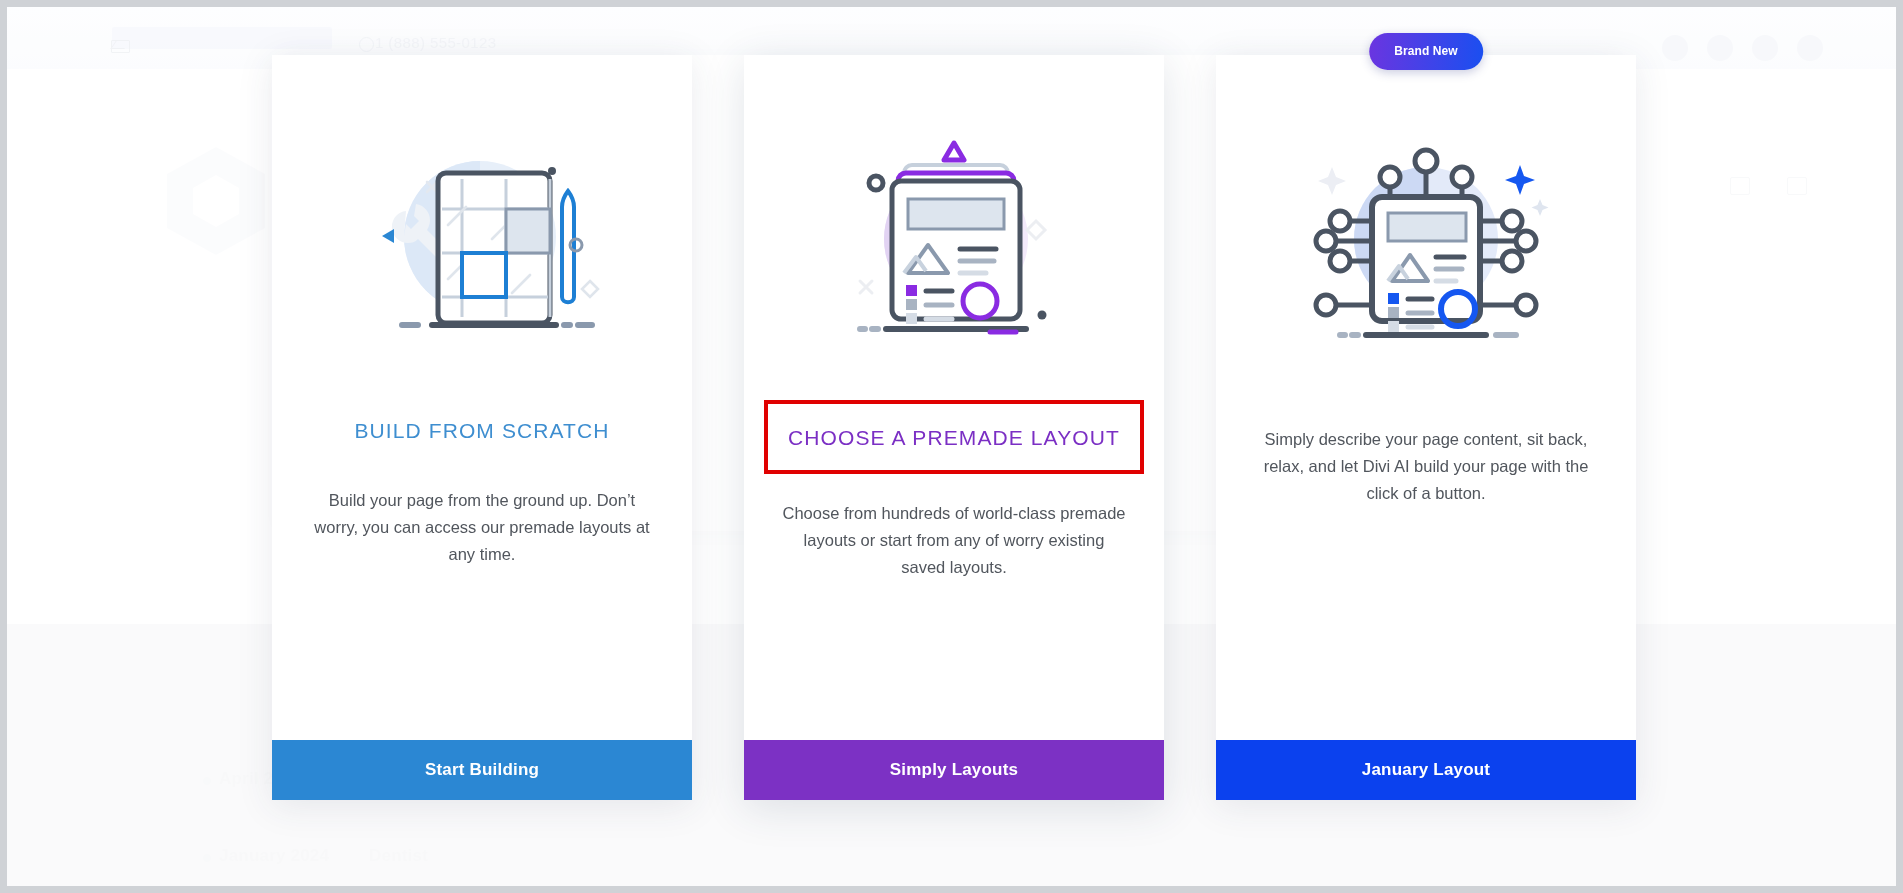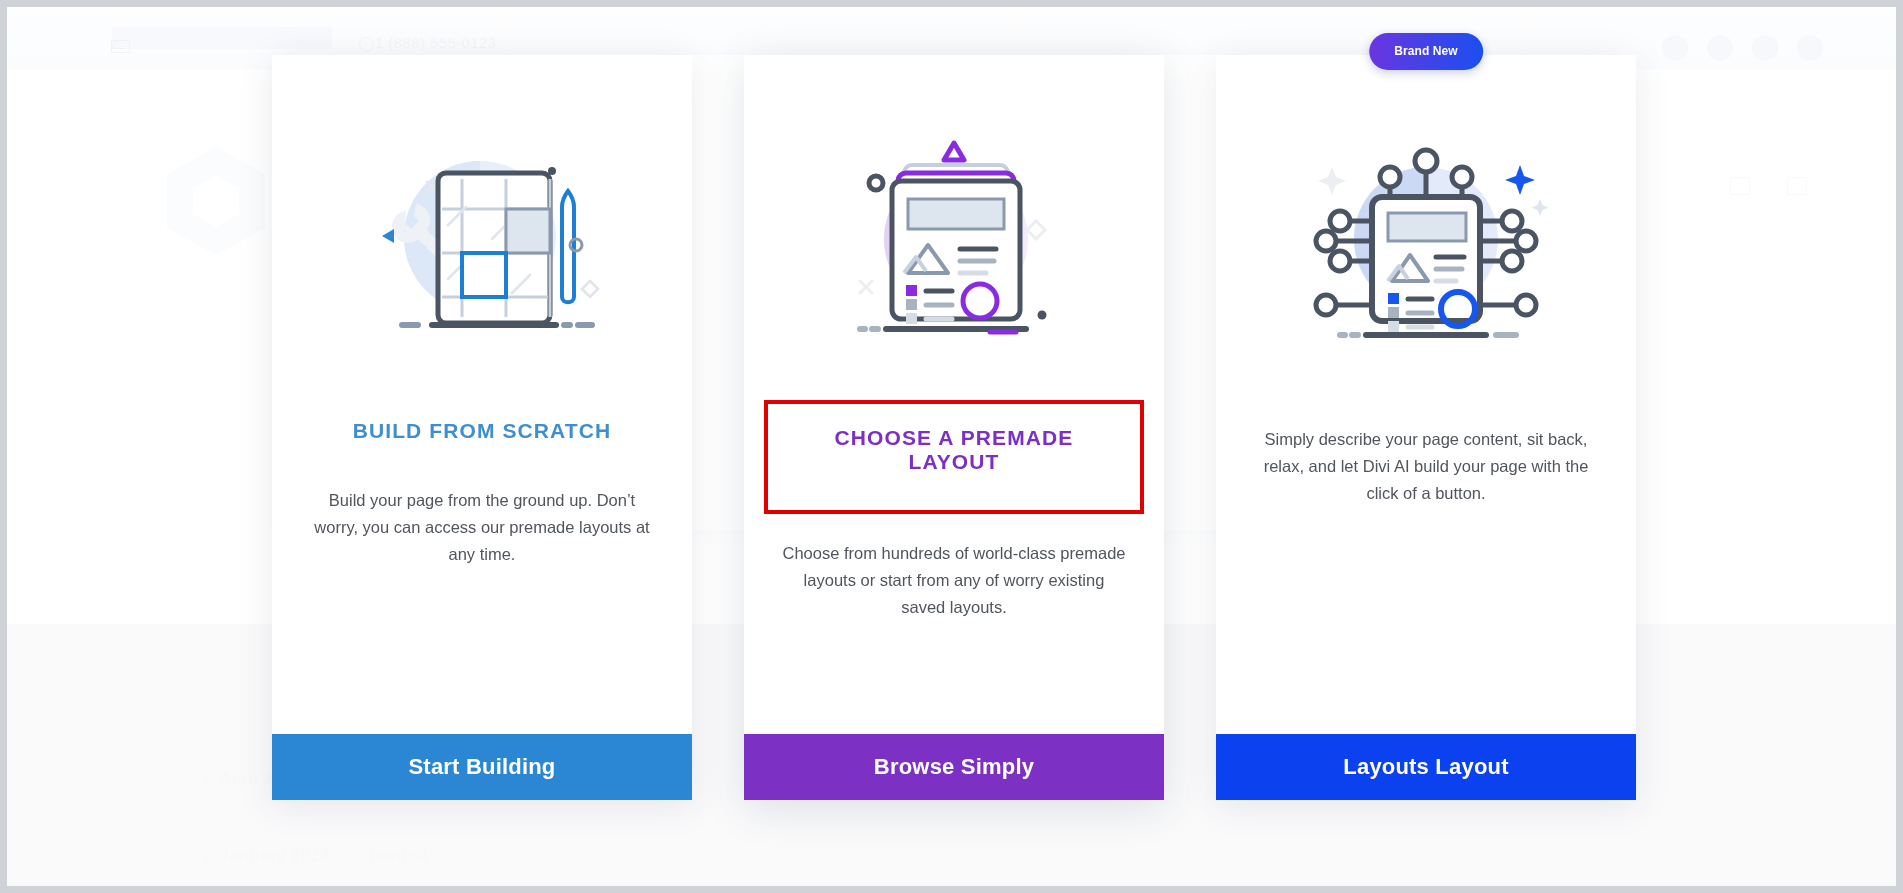--- a/index.html
+++ b/index.html
@@ -166,52 +166,52 @@
     display: flex;
     align-items: center;
     justify-content: center;
     padding-top: 12px;
   }
   .illus-wrap svg { display: block; }
 
   .card-title {
     text-align: center;
     font-size: 21px;
-    font-weight: 700;
+    font-weight: 400;
     letter-spacing: 1.1px;
     text-transform: uppercase;
     padding: 0 18px;
   }
   .title-box {
     margin: 0 22px;
     padding: 19px 0 18px;
     position: relative;
   }
   .title-box.boxed {
     border: 4px solid #e00000;
     margin: 0 20px;
-    padding: 22px 0 36px;
+    padding: 22px 0 20px;
   }
 
   .card-desc {
     margin: 26px 38px 0;
     text-align: center;
     font-size: 16.5px;
     line-height: 27px;
     color: #51565d;
   }
 
   .card-spacer { flex: 1 1 auto; min-height: 30px; }
 
   .card-btn {
     display: block;
     width: 100%;
     border: 0;
     padding: 20px 0;
-    font-size: 22px;
+    font-size: 17px;
     font-weight: 700;
     color: #ffffff;
     letter-spacing: .2px;
     cursor: pointer;
     font-family: "Liberation Sans", sans-serif;
     text-align: center;
   }
 
   .badge {
     position: absolute;
@@ -343,21 +343,21 @@
               <path d="M62 200h140" stroke="#4a5462" stroke-width="6" stroke-linecap="round"></path>
               <path d="M36 200h5M48 200h6" stroke="#a8b3c2" stroke-width="6" stroke-linecap="round"></path>
               <path d="M166 203h26" stroke="#8a2be2" stroke-width="5" stroke-linecap="round"></path>
             </svg>
           </div>
           <div class="title-box boxed">
             <div class="card-title" style="color:#7b2fc4">CHOOSE A PREMADE LAYOUT</div>
           </div>
           <div class="card-desc">Choose from hundreds of world-class premade layouts or start from any of worry existing saved layouts.</div>
           <div class="card-spacer"></div>
-          <button class="card-btn" style="background:#7c31c4">Browse Simply</button>
+          <button class="card-btn" style="background:#7c31c4">Simply Layouts</button>
         </div>
 
         <div class="card">
           <div class="badge" style="background:linear-gradient(95deg,#6b35e0 0%,#1a4ff0 100%)">Brand New</div>
           <div class="illus-wrap">
             <svg width="260" height="210" viewBox="0 0 260 210" fill="none">
               <circle cx="130" cy="110" r="72" fill="#e3eaf9"></circle>
               <path d="M58 110a72 72 0 0 1 72-72v144a72 72 0 0 1-72-72z" fill="#ccd9f4"></path>
 
               <path d="M36 38l4 10 10 4-10 4-4 10-4-10-10-4 10-4z" fill="#eceef4"></path>
@@ -401,20 +401,20 @@
 
               <circle cx="162" cy="180" r="17" stroke="#1557f0" stroke-width="6" fill="none"></circle>
 
               <path d="M70 206h120" stroke="#4a5462" stroke-width="6" stroke-linecap="round"></path>
               <path d="M44 206h5M56 206h6" stroke="#a8b3c2" stroke-width="6" stroke-linecap="round"></path>
               <path d="M200 206h20" stroke="#a8b3c2" stroke-width="6" stroke-linecap="round"></path>
             </svg>
           </div>
           <div class="card-desc">Simply describe your page content, sit back, relax, and let Divi AI build your page with the click of a button.</div>
           <div class="card-spacer"></div>
-          <button class="card-btn" style="background:#0b41ee">Layouts Layout</button>
+          <button class="card-btn" style="background:#0b41ee">January Layout</button>
         </div>
 
       </div>
     </div>
 
   </div>
 </div>
 
 </body></html>

